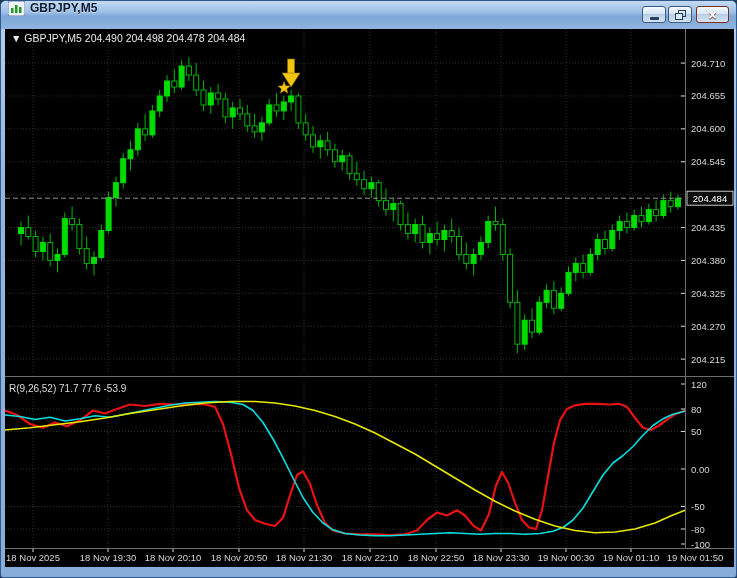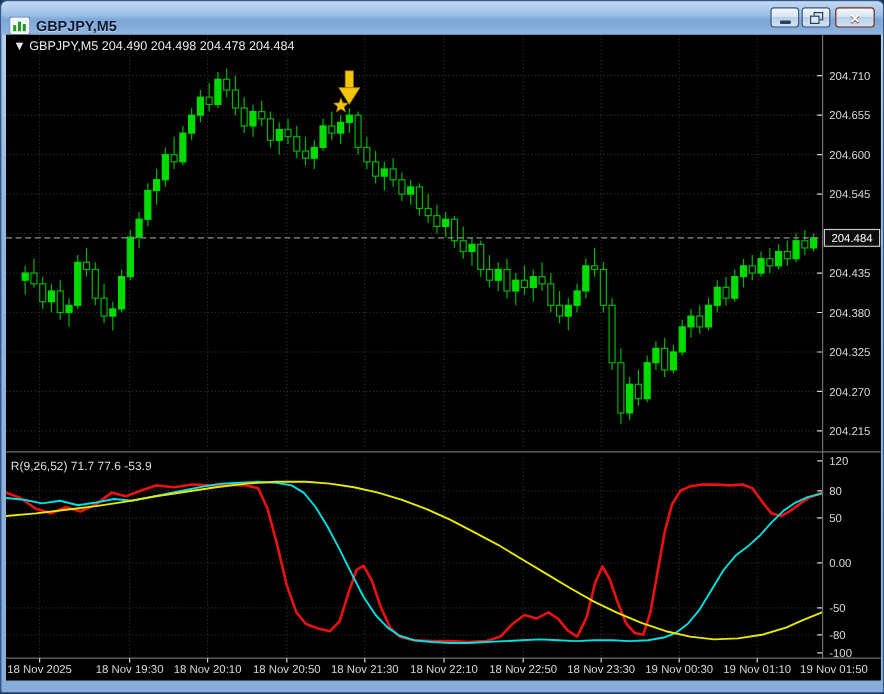--- a/index.html
+++ b/index.html
@@ -1,18 +1,18 @@
 <!DOCTYPE html>
 <html><head>
 <meta charset="utf-8">
 <style>
   html,body{margin:0;padding:0;background:#203a57;font-family:"Liberation Sans",sans-serif;}
   .window{position:relative;width:737px;height:578px;background:linear-gradient(180deg,#b8d2ec 0%,#94b8e0 30%,#86add8 100%);
     border:1px solid #30588c;border-radius:6px 6px 3px 3px;box-sizing:border-box;overflow:hidden;}
-  .titlebar{position:absolute;left:0;top:0;width:100%;height:28px;display:flex;align-items:flex-end;
+  .titlebar{position:absolute;left:0;top:0;width:100%;height:28px;display:flex;align-items:flex-start;
     background:linear-gradient(180deg,#c4daf2 0%,#9dc0e8 40%,#7ea7d8 55%,#8fb4de 100%);}
   .win-icon{width:17px;height:15px;margin:0 5px 0 7px;display:inline-block;}
   .title-text{font-size:12px;font-weight:bold;color:#0c1a30;text-shadow:0 1px 0 rgba(255,255,255,.45);}
   .caption-buttons{position:absolute;right:7px;top:5px;display:flex;}
   .cap-btn{width:24px;height:17px;margin-left:2px;border:1px solid #3b5a80;border-radius:3px;
     display:flex;align-items:center;justify-content:center;box-sizing:border-box;cursor:pointer;
     background:linear-gradient(180deg,#f6fafd 0%,#d6e4f3 45%,#b9cfe7 50%,#d3e2f3 100%);box-shadow:inset 0 0 1px #fff;}
   .cap-btn.close{width:33px;margin-left:4px;border-color:#7c2d1c;
     background:linear-gradient(180deg,#f6b5a2 0%,#e0前 0%,#e27d63 45%,#cf4f38 52%,#e8927a 100%);}
   .glyph-min{width:9px;height:3px;background:#23405f;border-radius:1px;margin-top:7px;}

